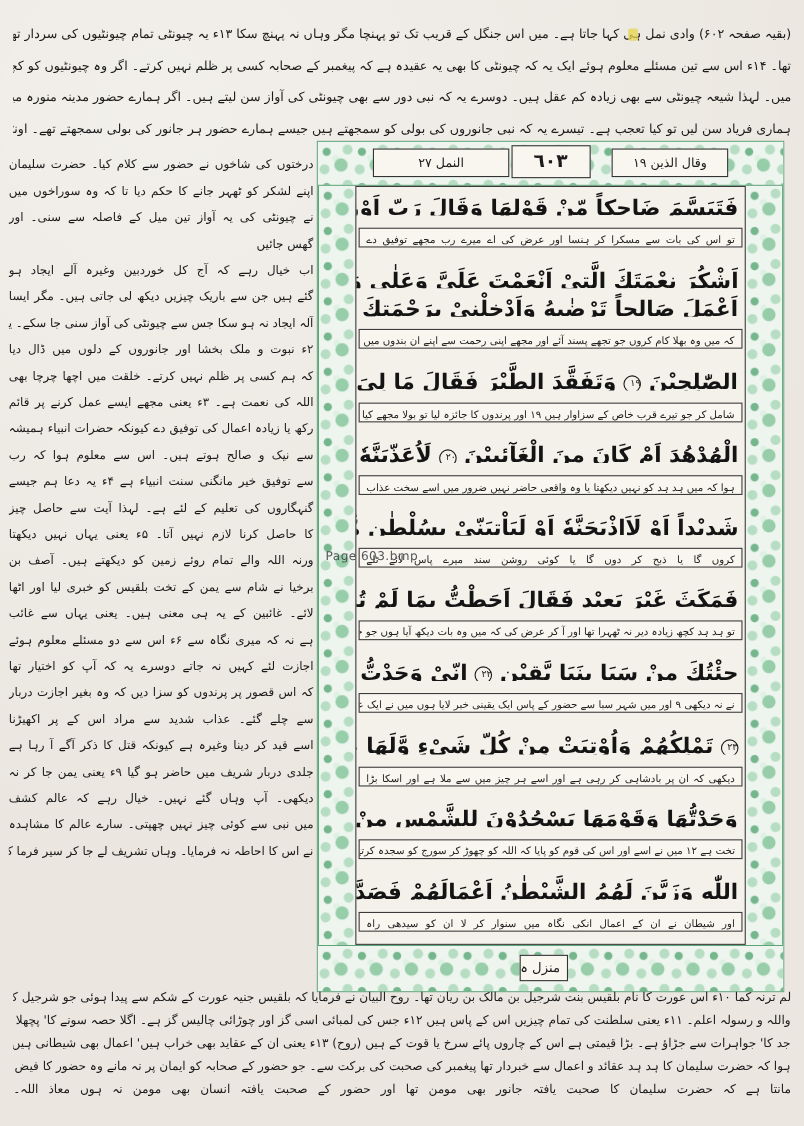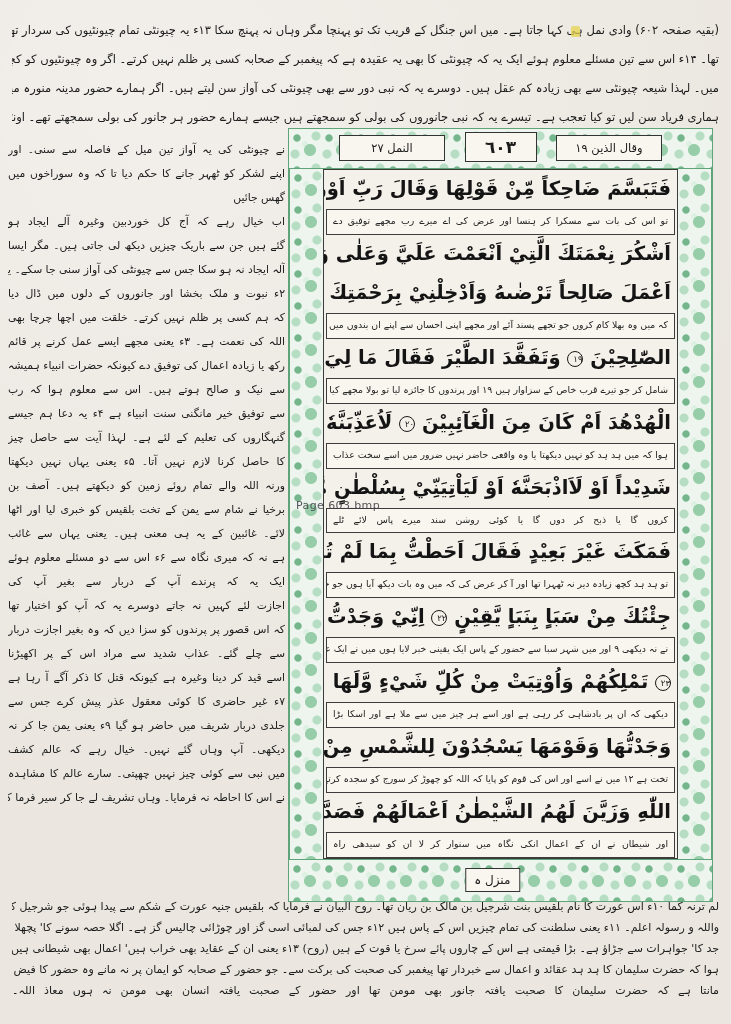--- a/index.html
+++ b/index.html
@@ -38,81 +38,80 @@
           radial-gradient(circle at 16px 15px, rgba(220,240,225,.9) 2.5px, rgba(220,240,225,0) 3.5px);
         background-size:32px 32px;}
   .band-top{left:0;right:0;top:0;height:40px;border-bottom:1px solid var(--green-line);}
   .band-bottom{left:0;right:0;bottom:0;height:42px;border-top:1px solid var(--green-line);}
   .band-left{left:0;top:40px;bottom:42px;width:34px;border-left:1px solid var(--green-line);}
   .band-right{right:0;top:40px;bottom:42px;width:34px;border-right:1px solid var(--green-line);}
 
   .hdr-box{position:absolute;height:26px;line-height:24px;background:var(--box-bg);
            border:1px solid #333;font-size:11.5px;text-align:center;z-index:3;direction:rtl;}
   .hdr-right{top:6px;right:50px;width:106px;}
-  .hdr-left{top:6px;left:50px;width:106px;}
+  .hdr-left{top:6px;left:50px;width:124px;}
   .hdr-center{top:3px;left:50%;transform:translateX(-50%);width:72px;height:30px;line-height:28px;
               font-size:17px;font-weight:bold;}
 
   .content{position:absolute;left:34px;right:34px;top:40px;bottom:42px;background:var(--content-bg);
            border:1px solid #3c3c3c;display:flex;flex-direction:column;z-index:2;}
   .arabic-line{flex:39 1 0;font-weight:bold;font-size:19.5px;direction:rtl;padding:0 6px;
                text-align:justify;text-align-last:justify;overflow:hidden;white-space:nowrap;
                display:block;line-height:38px;color:#141414;}
-  .urdu-line{flex:24 1 0;margin:0 2px;border:1px solid #3c3c3c;background:var(--box-bg);
+  .urdu-line{flex:24 1 0;margin:11px 2px;border:1px solid #3c3c3c;background:var(--box-bg);
              font-size:9.3px;line-height:21px;direction:rtl;text-align:justify;text-align-last:justify;
              padding:0 6px;overflow:hidden;white-space:nowrap;color:#222;}
   .ayah-marker{display:inline-block;border:1.4px solid #1a1a1a;border-radius:50%;width:16px;height:16px;
                line-height:14px;font-size:8.5px;text-align:center;vertical-align:2px;font-weight:normal;}
 
-  .manzil{position:absolute;bottom:9px;left:50%;transform:translateX(-65%);width:55px;height:24px;
-          line-height:22px;background:var(--box-bg);border:1px solid #333;text-align:center;
+  .manzil{position:absolute;bottom:9px;left:50%;transform:translateX(-65%);width:44px;height:24px;
+          line-height:22px;background:var(--box-bg);border:1px solid #333;text-align:left;
           font-size:12px;z-index:3;direction:rtl;}
 
   .watermark{position:absolute;left:296px;top:499px;z-index:6;color:#44444b;font-size:11px;
              letter-spacing:.4px;direction:ltr;opacity:.9;}
   .scan-artifact{position:absolute;left:571px;top:26px;width:9px;height:11px;background:#e6d34d;
                  opacity:.75;border-radius:2px;}
 </style>
 </head>
 <body>
 
 <div id="page">
 
   <div class="top-block">
       <div class="tline">(بقیہ صفحہ ۶۰۲) وادی نمل ہی کہا جاتا ہے۔ میں اس جنگل کے قریب تک تو پہنچا مگر وہاں نہ پہنچ سکا ۱۳ء یہ چیونٹی تمام چیونٹیوں کی سردار تھی۔ اس کا نام منذرہ یا طاخیہ</div>
       <div class="tline">تھا۔ ۱۴ء اس سے تین مسئلے معلوم ہوئے ایک یہ کہ چیونٹی کا بھی یہ عقیدہ ہے کہ پیغمبر کے صحابہ کسی پر ظلم نہیں کرتے۔ اگر وہ چیونٹیوں کو کچلیں گے 'تو بے خبری</div>
       <div class="tline">میں۔ لہذا شیعہ چیونٹی سے بھی زیادہ کم عقل ہیں۔ دوسرے یہ کہ نبی دور سے بھی چیونٹی کی آواز سن لیتے ہیں۔ اگر ہمارے حضور مدینہ منورہ میں تشریف فرما ہو کر</div>
       <div class="tline">ہماری فریاد سن لیں تو کیا تعجب ہے۔ تیسرے یہ کہ نبی جانوروں کی بولی کو سمجھتے ہیں جیسے ہمارے حضور ہر جانور کی بولی سمجھتے تھے۔ اونٹوں کی فریاد رسی کرتے تھے۔</div>
     </div>
 
   <div class="left-col">
+      <div class="tline">درختوں کی شاخوں نے حضور سے کلام کیا۔ حضرت سلیمان</div>
+      <div class="tline">اپنے لشکر کو ٹھہر جانے کا حکم دیا تا کہ وہ سوراخوں میں</div>
       <div class="tline">نے چیونٹی کی یہ آواز تین میل کے فاصلہ سے سنی۔ اور</div>
-      <div class="tline">اپنے لشکر کو ٹھہر جانے کا حکم دیا تا کہ وہ سوراخوں میں</div>
       <div class="tline short">گھس جائیں</div>
       <div class="tline">اب خیال رہے کہ آج کل خوردبین وغیرہ آلے ایجاد ہو</div>
       <div class="tline">گئے ہیں جن سے باریک چیزیں دیکھ لی جاتی ہیں۔ مگر ایسا</div>
       <div class="tline">آلہ ایجاد نہ ہو سکا جس سے چیونٹی کی آواز سنی جا سکے۔ یہ</div>
       <div class="tline">۲ء نبوت و ملک بخشا اور جانوروں کے دلوں میں ڈال دیا</div>
       <div class="tline">کہ ہم کسی پر ظلم نہیں کرتے۔ خلقت میں اچھا چرچا بھی</div>
       <div class="tline">اللہ کی نعمت ہے۔ ۳ء یعنی مجھے ایسے عمل کرنے پر قائم</div>
       <div class="tline">رکھ یا زیادہ اعمال کی توفیق دے کیونکہ حضرات انبیاء ہمیشہ</div>
       <div class="tline">سے نیک و صالح ہوتے ہیں۔ اس سے معلوم ہوا کہ رب</div>
       <div class="tline">سے توفیق خیر مانگنی سنت انبیاء ہے ۴ء یہ دعا ہم جیسے</div>
       <div class="tline">گنہگاروں کی تعلیم کے لئے ہے۔ لہذا آیت سے حاصل چیز</div>
       <div class="tline">کا حاصل کرنا لازم نہیں آتا۔ ۵ء یعنی یہاں نہیں دیکھتا</div>
       <div class="tline">ورنہ اللہ والے تمام روئے زمین کو دیکھتے ہیں۔ آصف بن</div>
       <div class="tline">برخیا نے شام سے یمن کے تخت بلقیس کو خبری لیا اور اٹھا</div>
       <div class="tline">لائے۔ غائبین کے یہ ہی معنی ہیں۔ یعنی یہاں سے غائب</div>
       <div class="tline">ہے نہ کہ میری نگاہ سے ۶ء اس سے دو مسئلے معلوم ہوئے</div>
-      <div class="tline">ایک یہ کہ پرندے آپ کے دربار سے بغیر آپ کی</div>
       <div class="tline">اجازت لئے کہیں نہ جاتے دوسرے یہ کہ آپ کو اختیار تھا</div>
       <div class="tline">کہ اس قصور پر پرندوں کو سزا دیں کہ وہ بغیر اجازت دربار</div>
       <div class="tline">سے چلے گئے۔ عذاب شدید سے مراد اس کے پر اکھیڑنا</div>
       <div class="tline">اسے قید کر دینا وغیرہ ہے کیونکہ قتل کا ذکر آگے آ رہا ہے</div>
-      <div class="tline">۷ء غیر حاضری کا کوئی معقول عذر پیش کرے جس سے</div>
       <div class="tline">جلدی دربار شریف میں حاضر ہو گیا ۹ء یعنی یمن جا کر نہ</div>
       <div class="tline">دیکھی۔ آپ وہاں گئے نہیں۔ خیال رہے کہ عالم کشف</div>
       <div class="tline">میں نبی سے کوئی چیز نہیں چھپتی۔ سارے عالم کا مشاہدہ</div>
       <div class="tline">نے اس کا احاطہ نہ فرمایا۔ وہاں تشریف لے جا کر سیر فرما کر</div>
     </div>
 
   <div class="frame">
     <div class="band band-top"></div>
     <div class="band band-bottom"></div>
     <div class="band band-left"></div>
@@ -120,21 +119,21 @@
 
     <div class="hdr-box hdr-right">وقال الذین ۱۹</div>
     <div class="hdr-box hdr-center">٦٠٣</div>
     <div class="hdr-box hdr-left">النمل ۲۷</div>
 
     <div class="content">
         <div class="arabic-line">فَتَبَسَّمَ ضَاحِكاً مِّنْ قَوْلِهَا وَقَالَ رَبِّ اَوْزِعْنِيْ اَنْ</div>
         <div class="urdu-line">تو اس کی بات سے مسکرا کر ہنسا اور عرض کی اے میرے رب مجھے توفیق دے</div>
         <div class="arabic-line">اَشْكُرَ نِعْمَتَكَ الَّتِيْ اَنْعَمْتَ عَلَيَّ وَعَلٰى وَالِدَيَّ وَاَنْ</div>
         <div class="arabic-line">اَعْمَلَ صَالِحاً تَرْضٰىهُ وَاَدْخِلْنِيْ بِرَحْمَتِكَ فِيْ عِبَادِكَ</div>
-        <div class="urdu-line">کہ میں وہ بھلا کام کروں جو تجھے پسند آئے اور مجھے اپنی احسان سے اپنے ان بندوں میں</div>
+        <div class="urdu-line">کہ میں وہ بھلا کام کروں جو تجھے پسند آئے اور مجھے اپنی رحمت سے اپنے ان بندوں میں</div>
         <div class="arabic-line">الصّٰلِحِيْنَ <span class="ayah-marker">۱۹</span> وَتَفَقَّدَ الطَّيْرَ فَقَالَ مَا لِيَ لَاۤ اَرَى</div>
         <div class="urdu-line">شامل کر جو تیرے قرب خاص کے سزاوار ہیں ۱۹ اور پرندوں کا جائزہ لیا تو بولا مجھے کیا</div>
         <div class="arabic-line">الْهُدْهُدَ اَمْ كَانَ مِنَ الْغَآئِبِيْنَ <span class="ayah-marker">۲۰</span> لَاُعَذِّبَنَّهٗ عَذَاباً</div>
         <div class="urdu-line">ہوا کہ میں ہد ہد کو نہیں دیکھتا یا وہ واقعی حاضر نہیں ضرور میں اسے سخت عذاب</div>
         <div class="arabic-line">شَدِيْداً اَوْ لَاَاذْبَحَنَّهٗ اَوْ لَيَاْتِيَنِّيْ بِسُلْطٰنٍ مُّبِيْنٍ </div>
         <div class="urdu-line">کروں گا یا ذبح کر دوں گا یا کوئی روشن سند میرے پاس لائے ٹلے</div>
         <div class="arabic-line">فَمَكَثَ غَيْرَ بَعِيْدٍ فَقَالَ اَحَطْتُّ بِمَا لَمْ تُحِطْ بِهٖ وَ</div>
         <div class="urdu-line">تو ہد ہد کچھ زیادہ دیر نہ ٹھہرا تھا اور آ کر عرض کی کہ میں وہ بات دیکھ آیا ہوں جو حضور</div>
         <div class="arabic-line">جِئْتُكَ مِنْ سَبَاٍ بِنَبَاٍ يَّقِيْنٍ <span class="ayah-marker">۲۲</span> اِنِّيْ وَجَدْتُّ امْرَاَةً</div>
         <div class="urdu-line">نے نہ دیکھی ۹ اور میں شہر سبا سے حضور کے پاس ایک یقینی خبر لایا ہوں میں نے ایک عورت</div>

